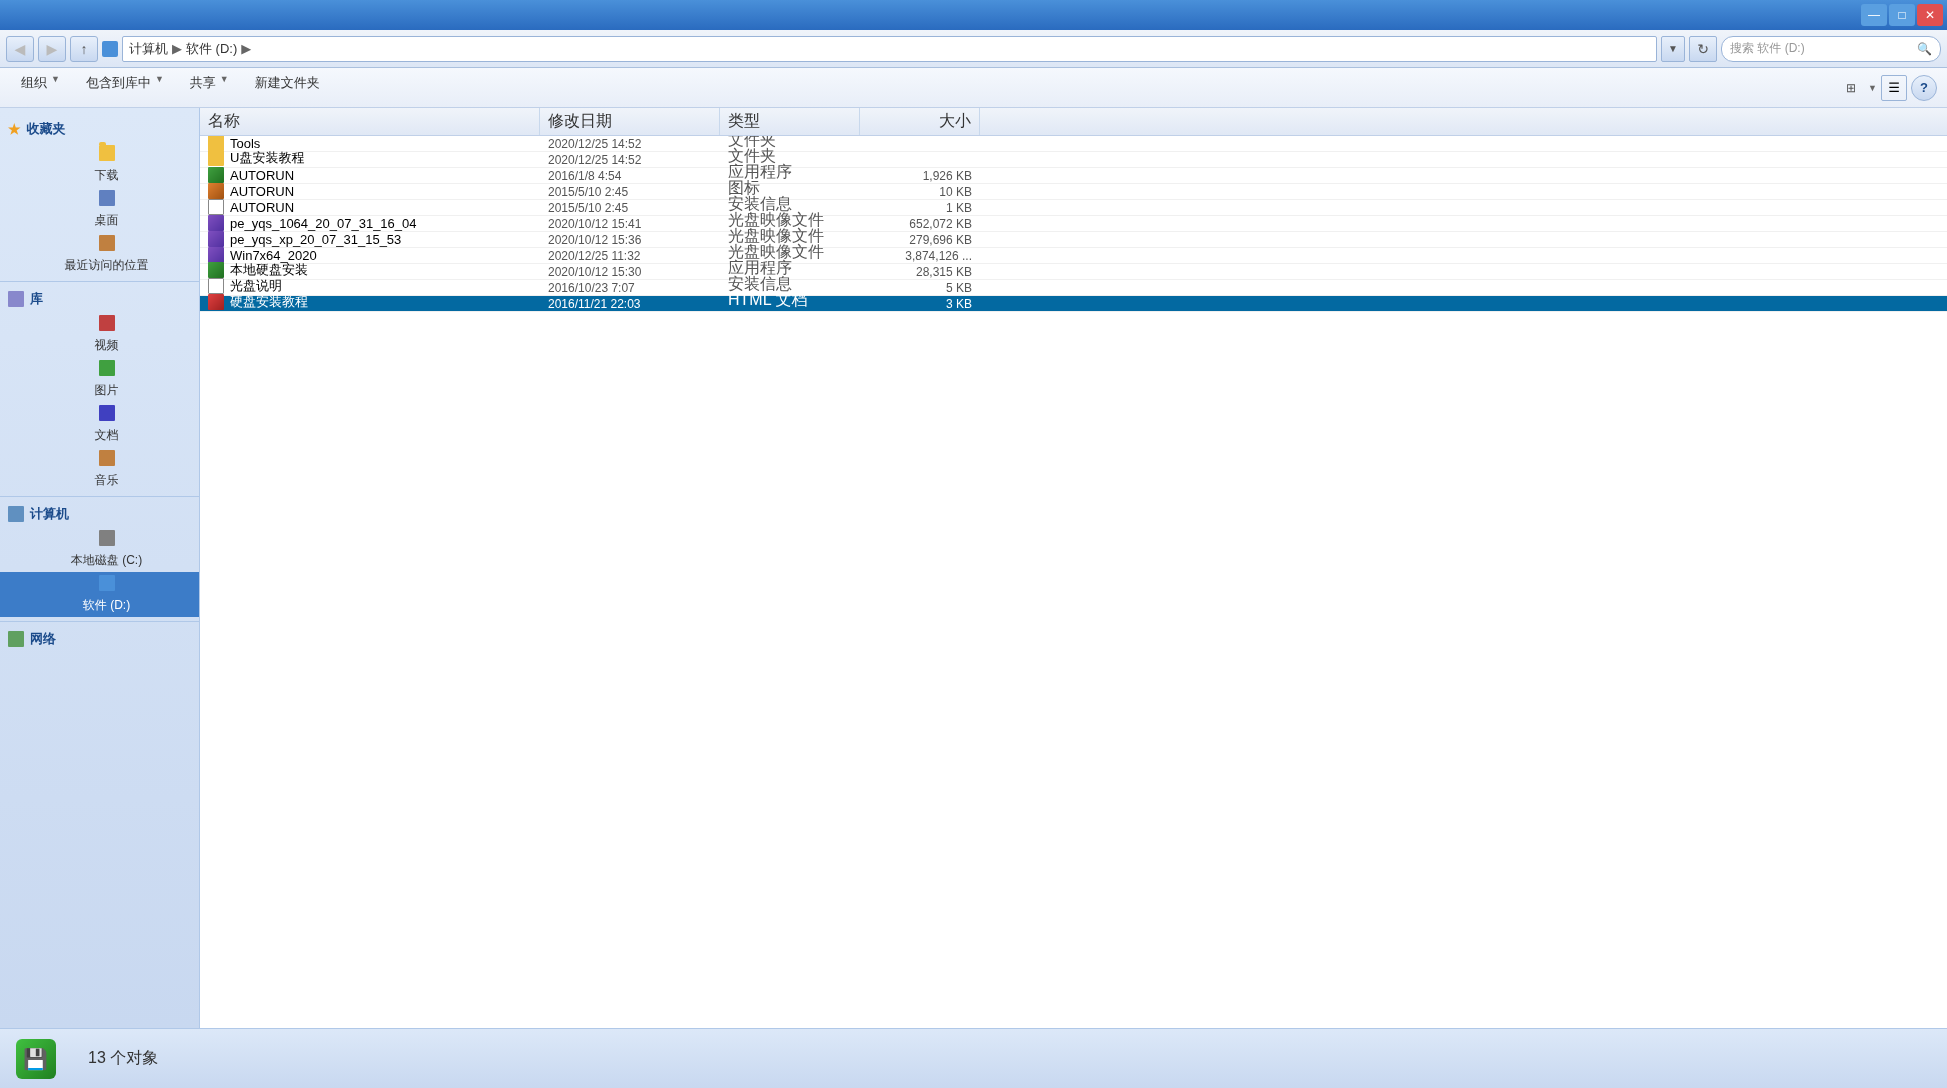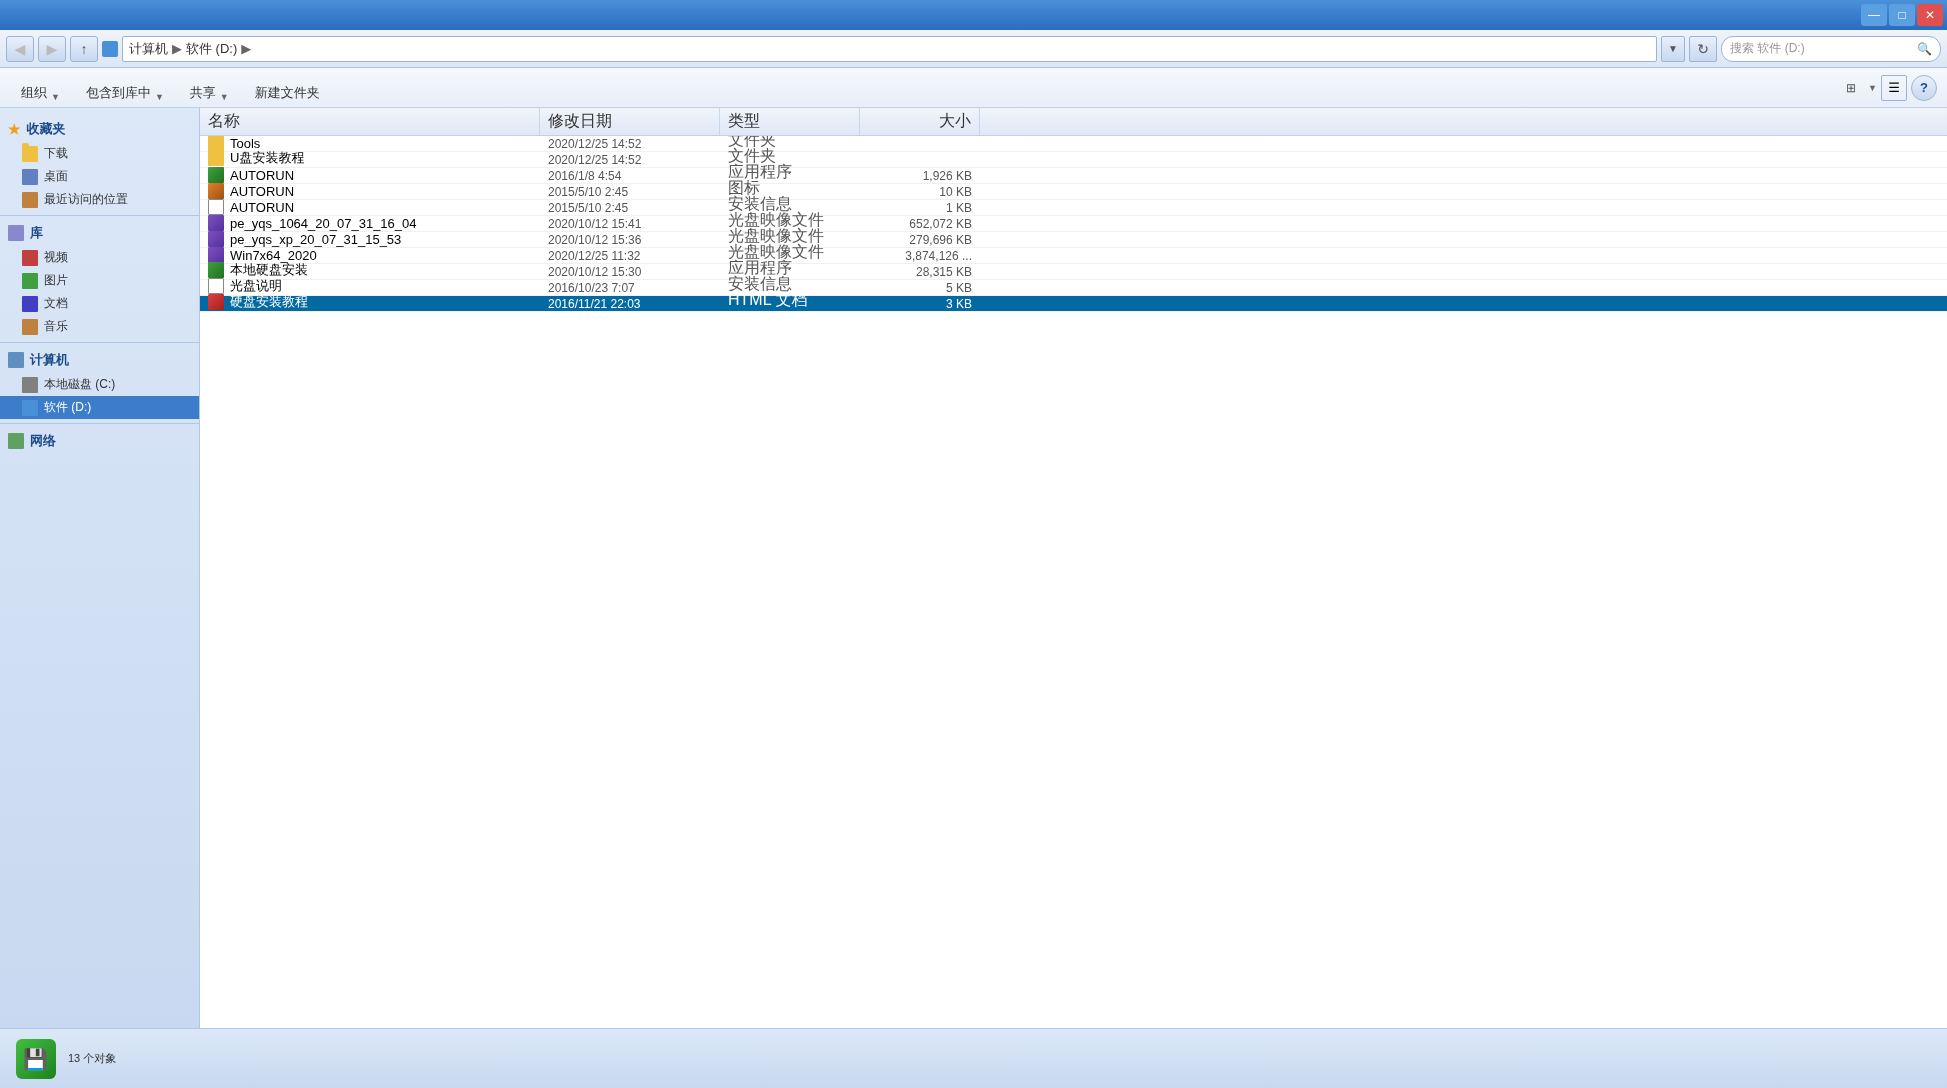--- a/index.html
+++ b/index.html
@@ -141,21 +141,21 @@
       flex-shrink: 0;
     }
     .toolbar-btn {
       height: 30px;
       padding: 0 10px;
       background: transparent;
       border: 1px solid transparent;
       border-radius: 3px;
       cursor: pointer;
       display: flex;
-      align-items: flex-end;
+      align-items: flex-start;
       gap: 4px;
       font-size: 13px;
       color: #333;
     }
     .dropdown-arrow { font-size: 9px; color: #666; }
 
     
     .main-area {
       display: flex;
       flex: 1;
@@ -189,20 +189,21 @@
       font-size: 14px;
     }
     .sidebar-item {
       display: flex;
       align-items: center;
       gap: 6px;
       padding: 3px 8px 3px 22px;
       font-size: 12px;
       color: #333;
       cursor: pointer;
+      flex-direction: column;
     }
     .sidebar-item.active {
       background: #3c7cc8;
       color: #fff;
     }
     .drive-icon {
       width: 16px;
       height: 14px;
       background: #808080;
       border-radius: 2px;
@@ -349,22 +350,23 @@
       background: linear-gradient(135deg, #40c040, #208020);
       border-radius: 6px;
       display: flex;
       align-items: center;
       justify-content: center;
       font-size: 20px;
       color: #fff;
       flex-shrink: 0;
     }
     .status-text {
-      font-size: 11px;
+      font-size: 16px;
       color: #333;
+      margin-left: 20px;
     }
 
     
     .view-controls {
       display: flex;
       align-items: center;
       gap: 4px;
       margin-left: auto;
     }
     .view-btn {

